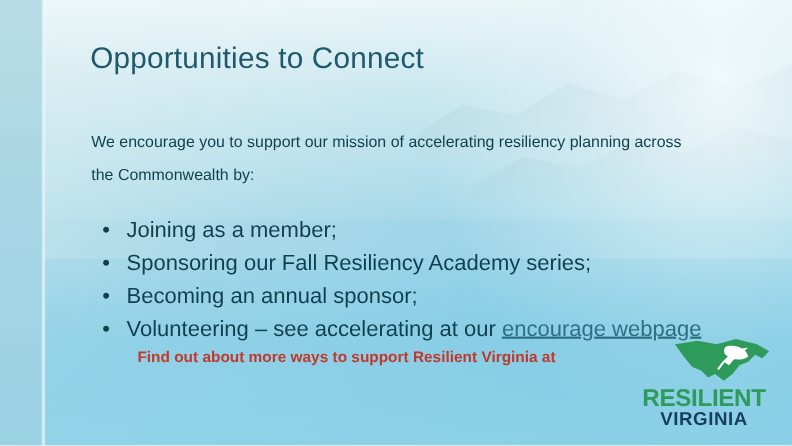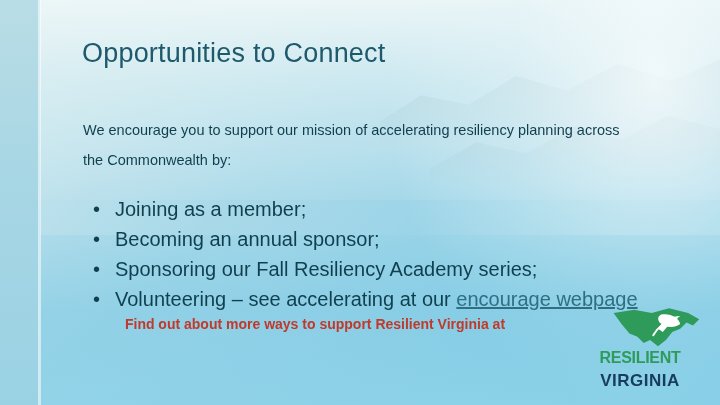--- a/index.html
+++ b/index.html
@@ -148,21 +148,21 @@
     top: 0px;
     width: 96px;
     height: 46px;
   }
   .logo-resilient {
     position: absolute;
     left: 0;
     top: 44px;
     width: 140px;
     text-align: center;
-    font-size: 16px;
+    font-size: 22px;
     font-weight: bold;
     color: #2e9b5b;
     letter-spacing: -0.3px;
   }
   .logo-virginia {
     position: absolute;
     left: 0;
     top: 66px;
     width: 140px;
     text-align: center;
@@ -189,24 +189,24 @@
 
     <div class="title">Opportunities to Connect</div>
 
     <div class="body-text">We encourage you to support our mission of accelerating resiliency planning across the Commonwealth by:</div>
 
     <div class="bullets">
       <div class="bullet-row">
         <span class="bullet-dot">•</span><span>Joining as a member;</span>
       </div>
       <div class="bullet-row">
+        <span class="bullet-dot">•</span><span>Sponsoring our Fall Resiliency Academy series;</span>
+      </div>
+      <div class="bullet-row">
         <span class="bullet-dot">•</span><span>Becoming an annual sponsor;</span>
-      </div>
-      <div class="bullet-row">
-        <span class="bullet-dot">•</span><span>Sponsoring our Fall Resiliency Academy series;</span>
       </div>
       <div class="bullet-row">
         <span class="bullet-dot">•</span><span>Volunteering –  see accelerating at our </span><a class="link" href="#">encourage webpage</a>
       </div>
     </div>
 
     <div class="callout">
       <div>Find out about more ways to support Resilient Virginia at</div>
     </div>
 

